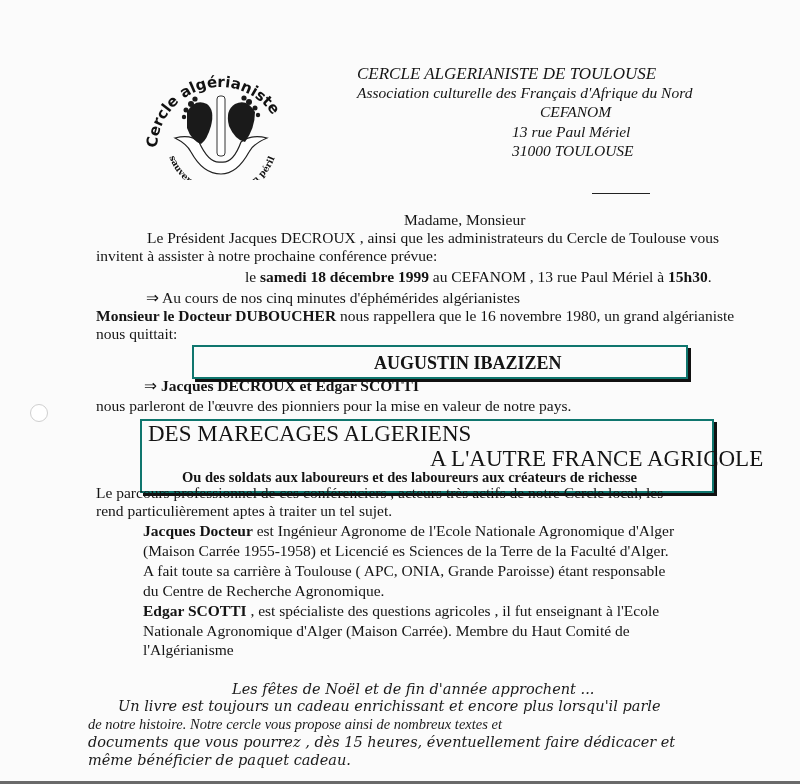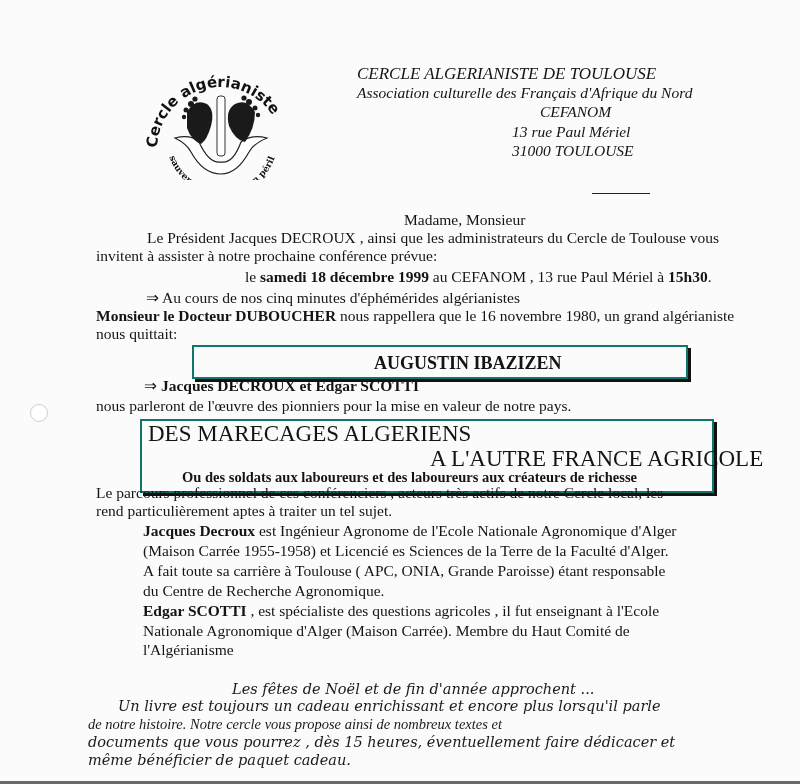--- a/index.html
+++ b/index.html
@@ -105,21 +105,21 @@
   <div class="boxed" style="left:140px; top:419px; width:570px; height:70px;">
     <div class="abs big-title" style="left:6px; top:0px;">DES MARECAGES ALGERIENS</div>
     <div class="abs big-title" style="left:288px; top:25px;">A L'AUTRE FRANCE AGRICOLE</div>
     <div class="abs" style="left:16px; top:48px; font-size:14.5px; font-weight:bold;margin-left:24px;">Ou des soldats aux laboureurs et des laboureurs aux créateurs de richesse</div>
   </div>
 
   <div class="abs body-text" style="left:96px; top:484px;">Le parcours professionnel de ces conférenciers , acteurs  très actifs  de notre  Cercle  local, les</div>
   <div class="abs body-text" style="left:96px; top:502px;">rend particulièrement aptes à traiter  un tel sujet.</div>
 
   <div class="abs body-text" style="left:143px; top:522px;">
-    <b>Jacques Decroux</b><span>  est Ingénieur Agronome  de l'Ecole Nationale Agronomique d'Alger</span>
+    <b>Jacques Docteur</b><span>  est Ingénieur Agronome  de l'Ecole Nationale Agronomique d'Alger</span>
   </div>
   <div class="abs body-text" style="left:143px; top:542px;">(Maison Carrée 1955-1958) et Licencié es Sciences de la Terre de la Faculté d'Alger.</div>
   <div class="abs body-text" style="left:143px; top:562px;text-align:center;">A fait toute sa carrière à Toulouse ( APC, ONIA, Grande Paroisse)  étant responsable</div>
   <div class="abs body-text" style="left:143px; top:582px;">du Centre de Recherche Agronomique.</div>
 
   <div class="abs body-text" style="left:143px; top:602px;">
     <b>Edgar SCOTTI</b><span> , est spécialiste des questions agricoles , il fut enseignant à l'Ecole</span>
   </div>
   <div class="abs body-text" style="left:143px; top:622px;">Nationale  Agronomique  d'Alger  (Maison  Carrée).  Membre  du  Haut  Comité  de</div>
   <div class="abs body-text" style="left:143px; top:641px;text-align:right;">l'Algérianisme</div>

